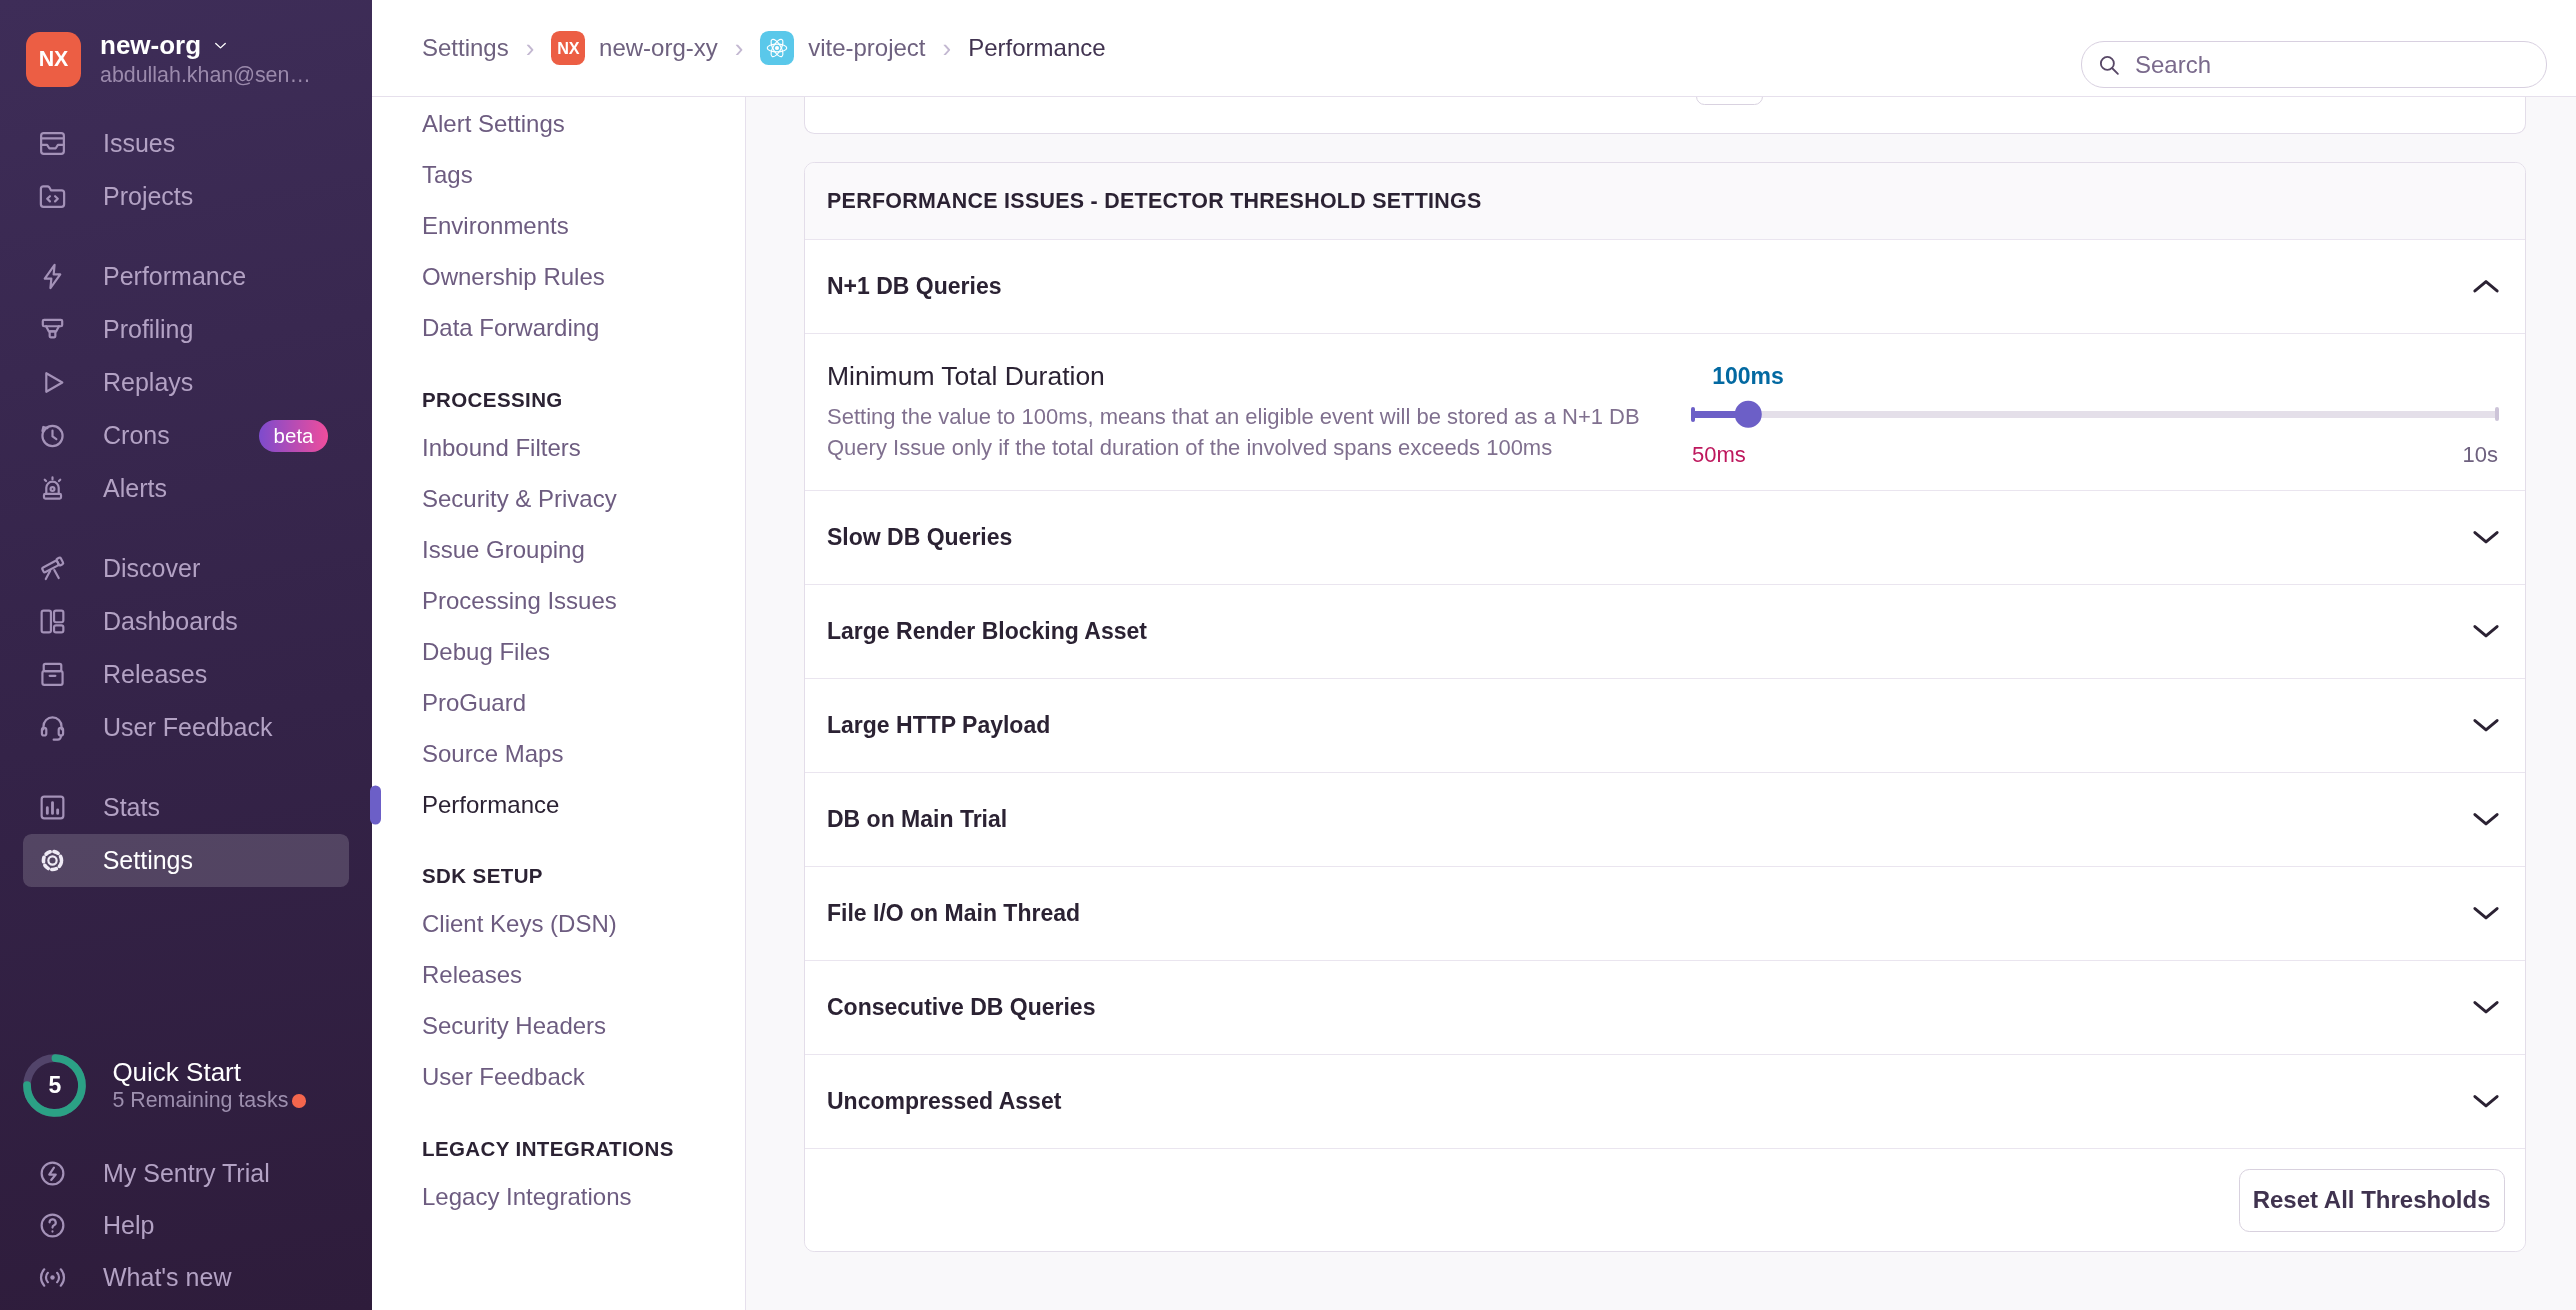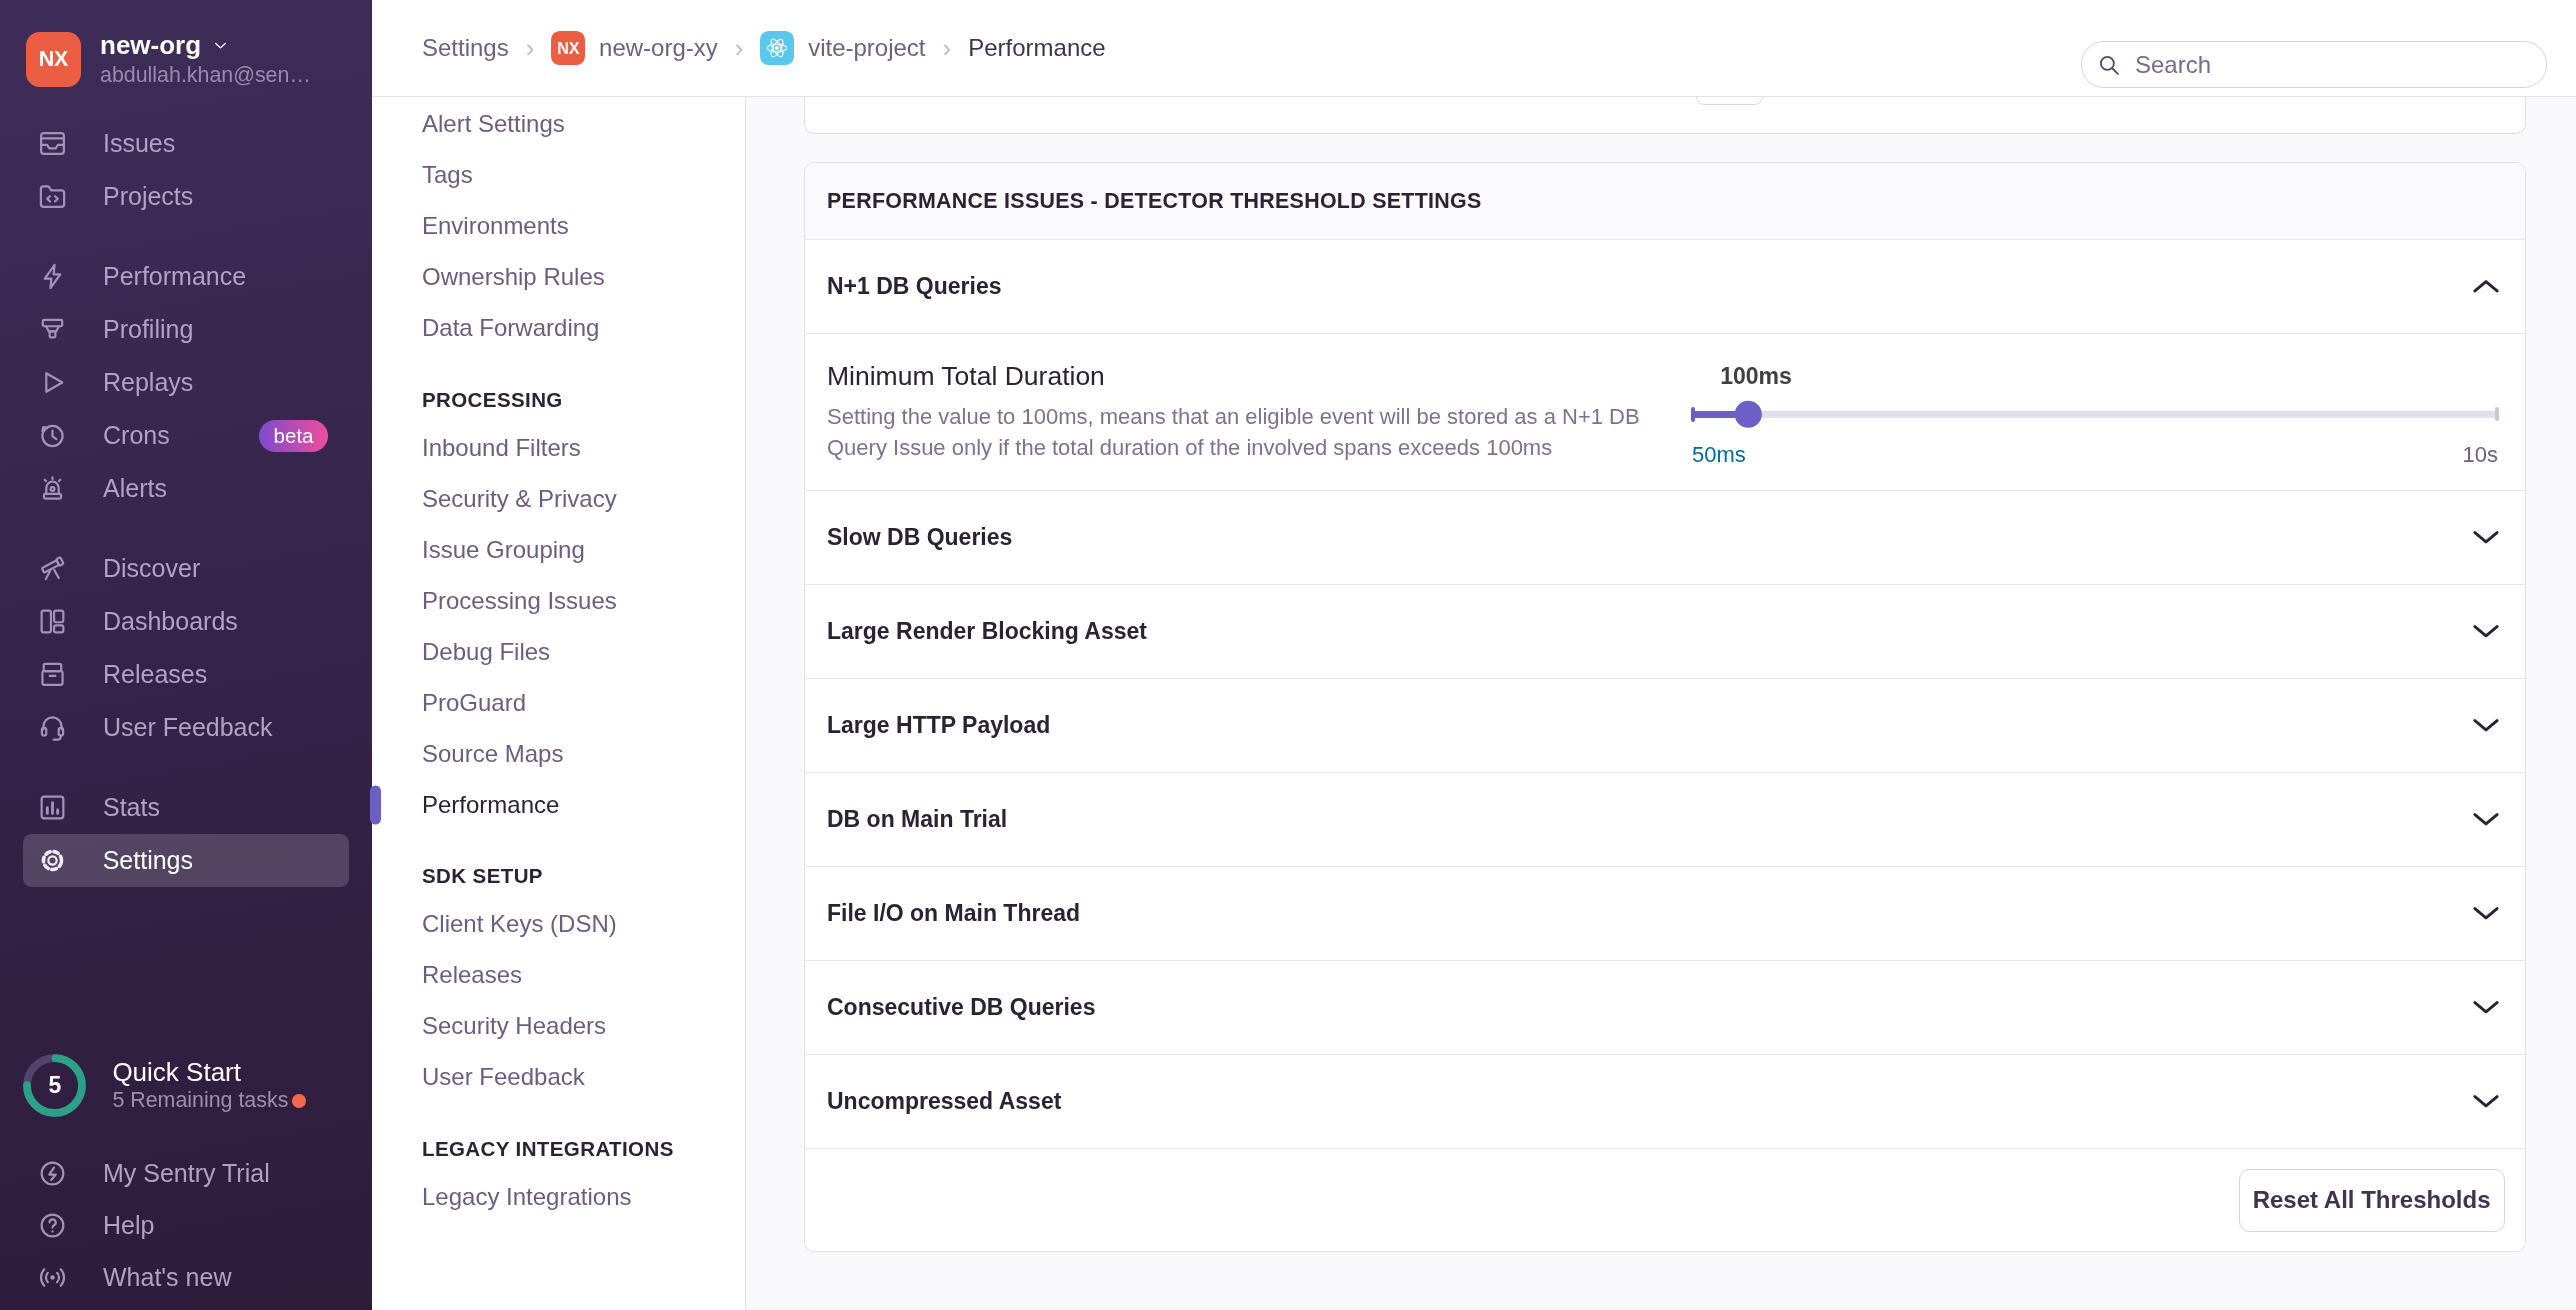--- a/index.html
+++ b/index.html
@@ -72,29 +72,29 @@
     padding-left:22px;font-size:21.4px;font-weight:700;letter-spacing:0.3px;color:#2b2233;}
   .acc-row{height:94px;display:flex;align-items:center;justify-content:space-between;
     padding:0 26px 0 22px;border-bottom:1.7px solid #eae5ef;background:#fff;cursor:pointer;}
   .acc-label{font-size:23px;font-weight:600;color:#2b2233;}
   .chev{flex:none;}
   .setting-row{height:157px;border-bottom:1.7px solid #eae5ef;position:relative;background:#fff;}
   .setting-text{position:absolute;left:22px;top:26px;width:838px;}
   .setting-title{font-size:26.5px;color:#2b2233;line-height:32.5px;}
   .setting-desc{margin-top:8.6px;font-size:22px;line-height:31px;color:#80708f;width:821px;}
   .slider{position:absolute;left:887px;top:29px;width:806px;height:106px;}
-  .slider-value{position:absolute;left:64px;top:0;transform:translateX(-50%);
-    color:#404040;font-weight:700;font-size:23px;white-space:nowrap;}
+  .slider-value{position:absolute;left:56px;top:0;transform:translateX(-50%);
+    color:#0369a1;font-weight:700;font-size:23px;white-space:nowrap;}
   .slider-track{position:absolute;left:0;right:0;top:48px;height:6.8px;background:#e4dfe9;border-radius:3.4px;cursor:pointer;}
   .slider-fill{position:absolute;left:0;top:48px;width:56px;height:6.8px;background:#6c5fc7;border-radius:3.4px;}
   .cap-l{position:absolute;left:-0.9px;top:44px;width:4.3px;height:15.4px;background:#6c5fc7;border-radius:2.6px;}
   .cap-r{position:absolute;right:-0.9px;top:44px;width:4.3px;height:13.7px;background:#cdc4d8;border-radius:2.6px;}
   .slider-handle{position:absolute;left:56px;top:51px;transform:translate(-50%,-50%);
     width:26.5px;height:26.5px;border-radius:50%;background:#6c5fc7;cursor:grab;}
-  .slider-min{position:absolute;left:0;top:79px;font-size:22px;color:#0369a1;}
+  .slider-min{position:absolute;left:0;top:79px;font-size:22px;color:#be185d;}
   .slider-max{position:absolute;right:0;top:79px;font-size:22px;color:#6e617f;}
   .panel-foot{height:102px;display:flex;align-items:center;justify-content:flex-end;padding-right:20.5px;background:#fff;}
   .reset-btn{height:63px;padding:0 13px;background:#fff;border:1.7px solid #d8d1de;border-radius:10.3px;
     font-family:"Liberation Sans",sans-serif;font-size:24px;font-weight:700;color:#40334f;cursor:pointer;}
   .icn{width:31px;height:31px;stroke:currentColor;fill:none;stroke-width:1.7;stroke-linecap:round;stroke-linejoin:round;}
   .icn.sm{width:26px;height:26px;}
 </style>
 </head>
 <body>
 

